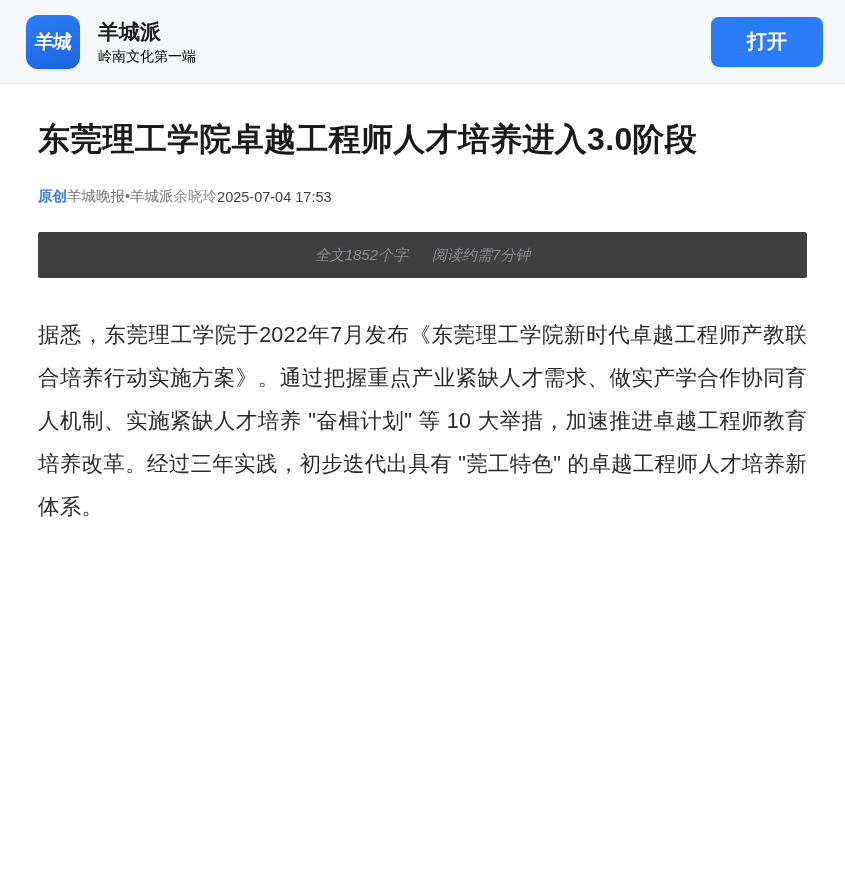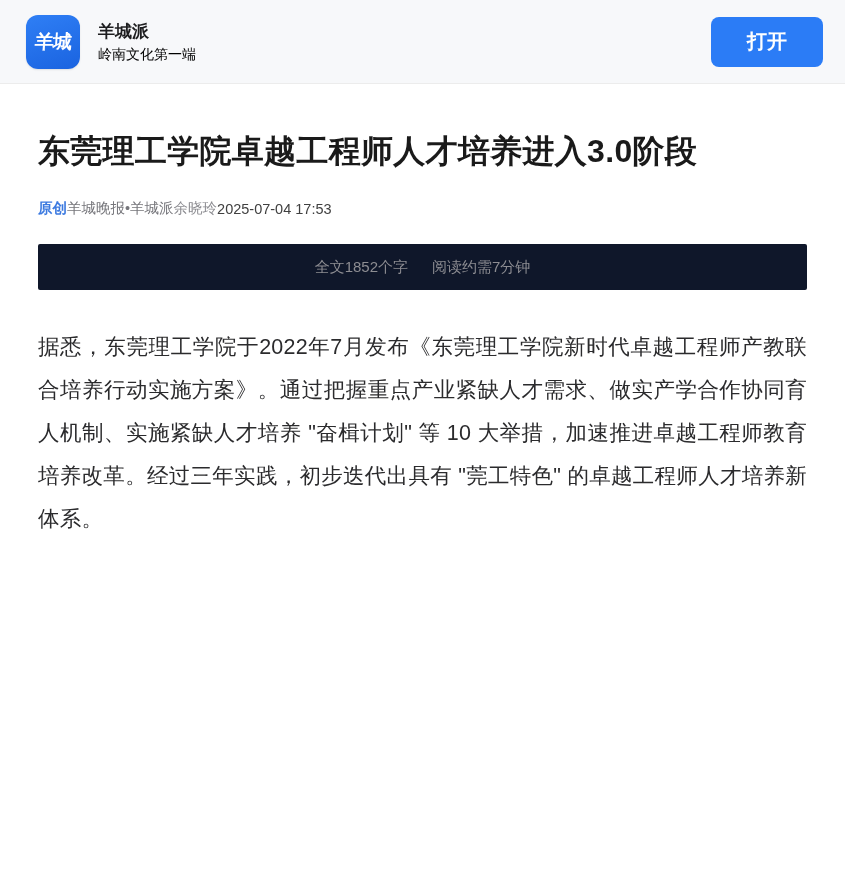--- a/index.html
+++ b/index.html
@@ -48,21 +48,21 @@
     transform: skewX(-4deg);
   }
   .app-meta {
     margin-left: 18px;
     display: flex;
     flex-direction: column;
     justify-content: center;
     gap: 7px;
   }
   .app-name {
-    font-size: 17px;
+    font-size: 21px;
     color: #1d1d1f;
     font-weight: bold;
     line-height: 1;
   }
   .app-slogan {
     font-size: 14px;
     color: #000000;
     line-height: 1;
   }
   .open-btn {
@@ -82,50 +82,51 @@
   
   .article {
     padding: 34px 38px 0 38px;
   }
   .article-title {
     font-size: 32px;
     line-height: 1.35;
     color: #1a1a1a;
     font-weight: bold;
     letter-spacing: .3px;
-    margin: 12px 0 26px 0;
+    margin: 0 0 26px 0;
   }
   .byline {
     display: flex;
     align-items: center;
     flex-wrap: wrap;
     font-size: 14.5px;
     color: #8b8b90;
     margin-bottom: 26px;
   }
   .byline .tag-original {
     color: #3c7ae0;
     font-weight: bold;
     font-size: 14.5px;
   }
   .byline .source { color: #75757a; }
   .byline .author { color: #8b8b90; }
   .byline .date { color: #404040; }
 
   .readbar {
-    background: #0f172a;
+    background: #404040;
     height: 46px;
     display: flex;
     align-items: center;
     justify-content: center;
     gap: 24px;
     font-size: 15px;
     color: #8d8d92;
     border-radius: 2px;
     margin-bottom: 36px;
+    font-style: italic;
   }
 
   .body-text p {
     font-size: 21.5px;
     line-height: 2.0;
     color: #2b2b2d;
     margin: 0 0 26px 0;
     text-align: justify;
     letter-spacing: .2px;
   }

